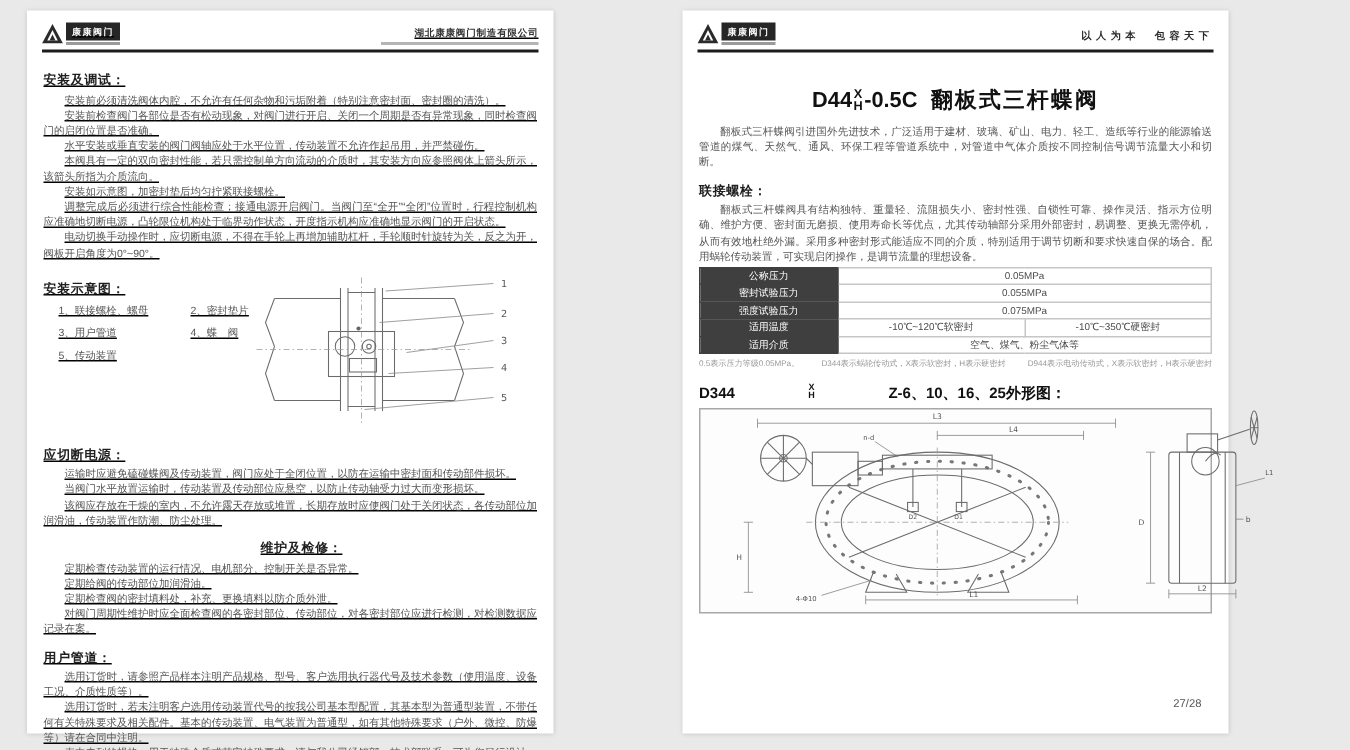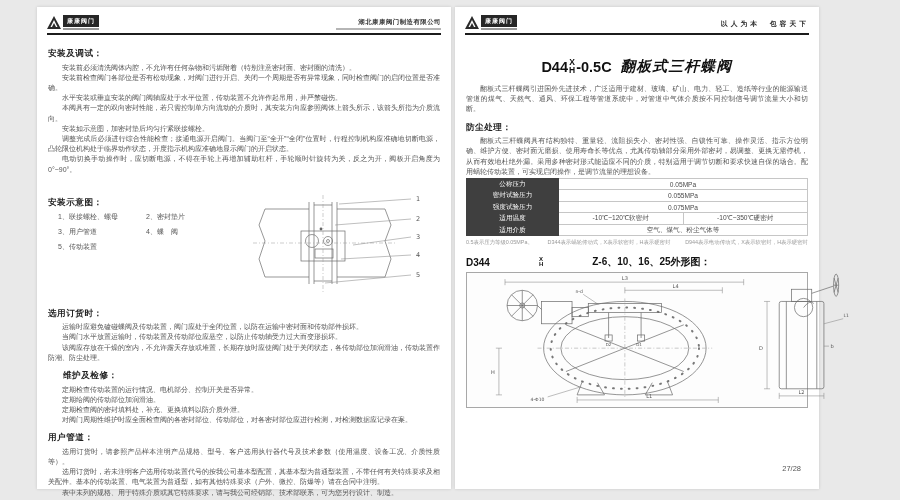--- a/index.html
+++ b/index.html
@@ -1,50 +1,50 @@
 <!DOCTYPE html>
 <html><head>
 <meta charset="utf-8">
 <style>
   * { box-sizing: border-box; margin: 0; padding: 0; }
   html,body { width:900px; height:500px; overflow:hidden; }
   body { background:#e9e9e9; font-family:"Liberation Sans", sans-serif; position:relative; }
   .page { position:absolute; top:7px; height:482px; background:#ffffff; box-shadow:0 0 3px rgba(0,0,0,.15); }
-  .page-left  { left:37px;  width:414px; }
+  .page-left  { left:18px;  width:351px;text-decoration:underline; }
   .page-right { left:455px; width:364px; }
 
   
   .hdr { display:flex; align-items:flex-end; justify-content:space-between; margin:8px 10px 0 10px; padding-bottom:3px; border-bottom:2.5px solid #1c1c1c; }
   .logo { display:flex; align-items:center; gap:2px; }
   .logo-col { display:flex; flex-direction:column; gap:1px; }
   .logo-box { background:#262626; color:#fff; font-size:6px; font-weight:bold; padding:1.5px 4px; letter-spacing:1px; white-space:nowrap; }
   .logo-sub { height:2px; background:#9a9a9a; width:100%; }
   .hdr-right { display:flex; flex-direction:column; align-items:flex-end; gap:1.5px; }
   .company-name { font-size:6.4px; font-weight:bold; color:#333; letter-spacing:.5px; }
   .company-sub { height:2px; width:105px; background:#b5b5b5; }
   .slogan { font-size:6.8px; font-weight:bold; color:#2a2a2a; letter-spacing:3px; padding-bottom:1px; }
 
   
   .content { padding:6px 11px 0 11px; }
   .sec-title { font-size:8.6px; font-weight:bold; color:#1f1f1f; margin:7px 0 2.5px 0; letter-spacing:.5px; }
-  .sec-title.indented { margin-left:15px; }
+  .sec-title.indented { margin-left:15px;text-align:center; }
   .para { font-size:7px; line-height:10.2px; color:#555; text-indent:2em; text-align:justify; }
 
   
   .schematic-row { position:relative; height:104px; }
-  .legend { margin-top:22px; }
+  .legend { margin-top:12px; }
   .legend-grid { display:grid; grid-template-columns:88px 88px; row-gap:5px; margin:3px 0 0 10px; }
   .legend-item { font-size:7px; color:#555; }
   .schematic-svg { position:absolute; right:4px; top:-8px; }
 
   
   .title-row { display:flex; justify-content:center; align-items:center; margin-top:16px; gap:9px; }
   .model { font-size:14.5px; font-weight:bold; color:#111; display:flex; align-items:center; }
   .frac { display:inline-flex; flex-direction:column; align-items:center; font-size:8.5px; line-height:7.5px; font-weight:bold; margin:0 1px; }
-  .valve-name { font-size:14.5px; font-weight:bold; color:#111; letter-spacing:1.5px;font-style:italic; }
+  .valve-name { font-size:14.5px; font-weight:bold; color:#111; letter-spacing:1.5px; }
   .intro { margin-top:8px; }
 
   .ptable { width:100%; border-collapse:collapse; margin-top:1px; table-layout:fixed; }
   .ptable td { height:11.5px; font-size:6.6px; text-align:center; color:#4a4a4a; border:1px solid #c6c6c6; }
   .ptable td.lbl { background:#3f3f3f; color:#fff; border:1px solid #3f3f3f; width:92px; }
   .footnote { display:flex; justify-content:space-between; margin-top:3px; font-size:5.4px; color:#999; }
 
   .drawing-title { display:flex; align-items:center; margin:9px 0 3px 0; font-size:10px; font-weight:bold; color:#111;gap:48px; }
   .drawing-title .frac { font-size:6px; line-height:5.5px; }
   .drawing-box { border:1px solid #a8a8a8; background:#fdfdfd; }
@@ -131,21 +131,21 @@
         <line class="dim" x1="160" y1="66" x2="90" y2="70"></line>
         <line class="dim" x1="160" y1="86" x2="74" y2="94"></line>
         <text x="167" y="12" font-size="6.5" text-anchor="middle">1</text>
         <text x="167" y="32" font-size="6.5" text-anchor="middle">2</text>
         <text x="167" y="50" font-size="6.5" text-anchor="middle">3</text>
         <text x="167" y="68" font-size="6.5" text-anchor="middle">4</text>
         <text x="167" y="88" font-size="6.5" text-anchor="middle">5</text>
       </svg>
     </div>
 
-    <div class="sec-title">选用订货时：</div>
+    <div class="sec-title">应切断电源：</div>
     <p class="para">运输时应避免磕碰蝶阀及传动装置，阀门应处于全闭位置，以防在运输中密封面和传动部件损坏。</p>
     <p class="para">当阀门水平放置运输时，传动装置及传动部位应悬空，以防止传动轴受力过大而变形损坏。</p>
     <p class="para">该阀应存放在干燥的室内，不允许露天存放或堆置，长期存放时应使阀门处于关闭状态，各传动部位加润滑油，传动装置作防潮、防尘处理。</p>
 
     <div class="sec-title indented">维护及检修：</div>
     <p class="para">定期检查传动装置的运行情况、电机部分、控制开关是否异常。</p>
     <p class="para">定期给阀的传动部位加润滑油。</p>
     <p class="para">定期检查阀的密封填料处，补充、更换填料以防介质外泄。</p>
     <p class="para">对阀门周期性维护时应全面检查阀的各密封部位、传动部位，对各密封部位应进行检测，对检测数据应记录在案。</p>
 
@@ -180,21 +180,21 @@
           <span>X</span>
           <span>H</span>
         </span>
         <span>-0.5C</span>
       </span>
       <span class="valve-name">翻板式三杆蝶阀</span>
     </div>
 
     <p class="para intro">翻板式三杆蝶阀引进国外先进技术，广泛适用于建材、玻璃、矿山、电力、轻工、造纸等行业的能源输送管道的煤气、天然气、通风、环保工程等管道系统中，对管道中气体介质按不同控制信号调节流量大小和切断。</p>
 
-    <div class="sec-title">防尘处理：</div>
+    <div class="sec-title">联接螺栓：</div>
     <p class="para">翻板式三杆蝶阀具有结构独特、重量轻、流阻损失小、密封性强、自锁性可靠、操作灵活、指示方位明确、维护方便、密封面无磨损、使用寿命长等优点，尤其传动轴部分采用外部密封，易调整、更换无需停机，从而有效地杜绝外漏。采用多种密封形式能适应不同的介质，特别适用于调节切断和要求快速自保的场合。配用蜗轮传动装置，可实现启闭操作，是调节流量的理想设备。</p>
 
     <table class="ptable">
       <tbody>
           <tr>
         <td class="lbl">公称压力</td>
         <td colspan="2">0.05MPa</td>
       </tr>
       <tr>
         <td class="lbl">密封试验压力</td>

